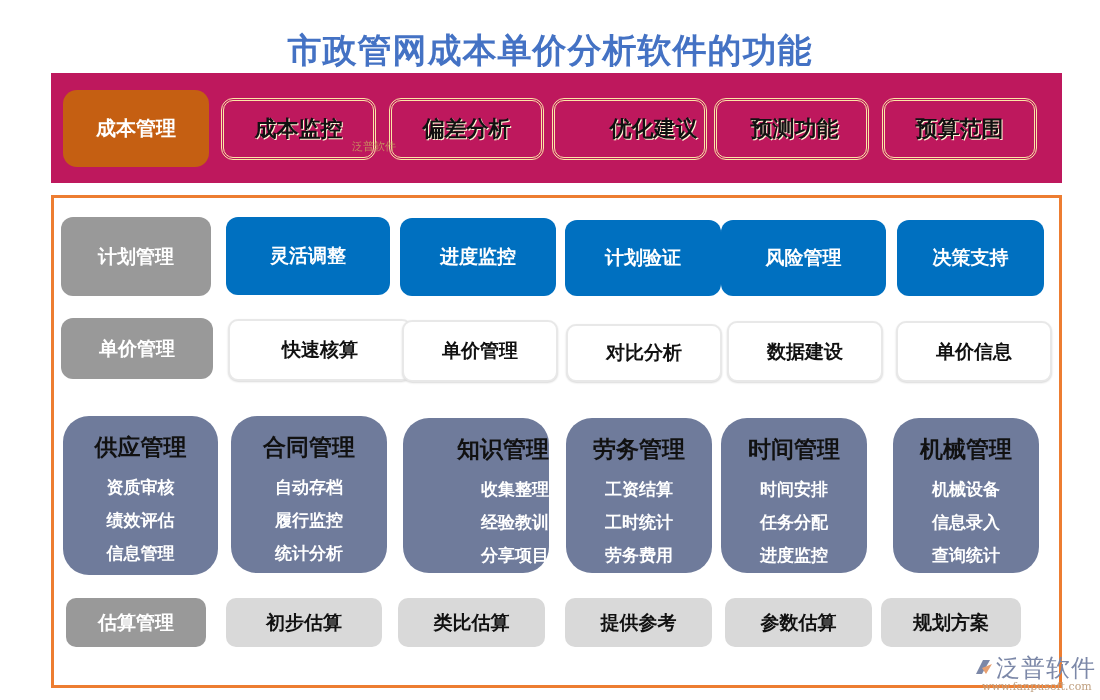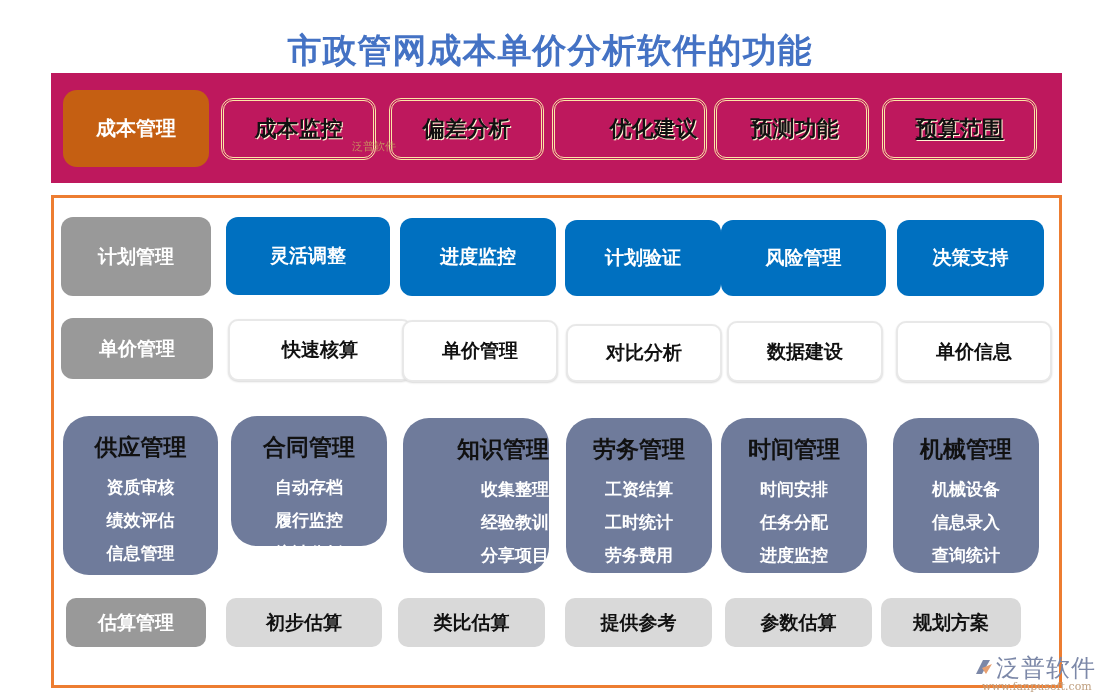--- a/index.html
+++ b/index.html
@@ -78,21 +78,21 @@
 <body>
 
 <div class="title">市政管网成本单价分析软件的功能</div>
 
 <div class="band">
   <div class="head">成本管理</div>
   <div class="chip" style="left:170px;">成本监控</div>
   <div class="chip" style="left:338px;">偏差分析</div>
   <div class="chip" style="left:501px;padding-left:48px;">优化建议</div>
   <div class="chip" style="left:663px;padding-left:6px;">预测功能</div>
-  <div class="chip" style="left:831px;text-decoration:underline;">预算范围</div>
+  <div class="chip" style="left:831px;">预算范围</div>
 </div>
 <div class="wm-small">泛普软件</div>
 
 <div class="frame"></div>
 
 <div class="rowhead" style="left:61px;top:217px;width:150px;height:79px;">计划管理</div>
 <div class="blue" style="left:226px;top:217px;width:164px;height:78px;">灵活调整</div>
 <div class="blue" style="left:400px;top:218px;width:156px;height:78px;">进度监控</div>
 <div class="blue" style="left:565px;top:220px;width:156px;height:76px;">计划验证</div>
 <div class="blue" style="left:721px;top:220px;width:165px;height:76px;">风险管理</div>
@@ -104,21 +104,21 @@
 <div class="white" style="left:566px;top:324px;width:156px;height:58px;">对比分析</div>
 <div class="white" style="left:727px;top:321px;width:156px;height:61px;">数据建设</div>
 <div class="white" style="left:896px;top:321px;width:156px;height:61px;">单价信息</div>
 
 <div class="card" style="left:63px;top:416px;width:155px;height:159px;">
   <div class="ct">供应管理</div>
   <div class="ci">资质审核</div>
   <div class="ci">绩效评估</div>
   <div class="ci">信息管理</div>
 </div>
-<div class="card" style="left:231px;top:416px;width:156px;height:130px;">
+<div class="card" style="left:231px;top:416px;width:156px;height:157px;">
   <div class="ct">合同管理</div>
   <div class="ci">自动存档</div>
   <div class="ci">履行监控</div>
   <div class="ci">统计分析</div>
 </div>
 <div class="card" style="left:403px;top:418px;width:146px;height:155px;align-items:flex-end;">
   <div class="ct">知识管理</div>
   <div class="ci">收集整理</div>
   <div class="ci">经验教训</div>
   <div class="ci">分享项目</div>

